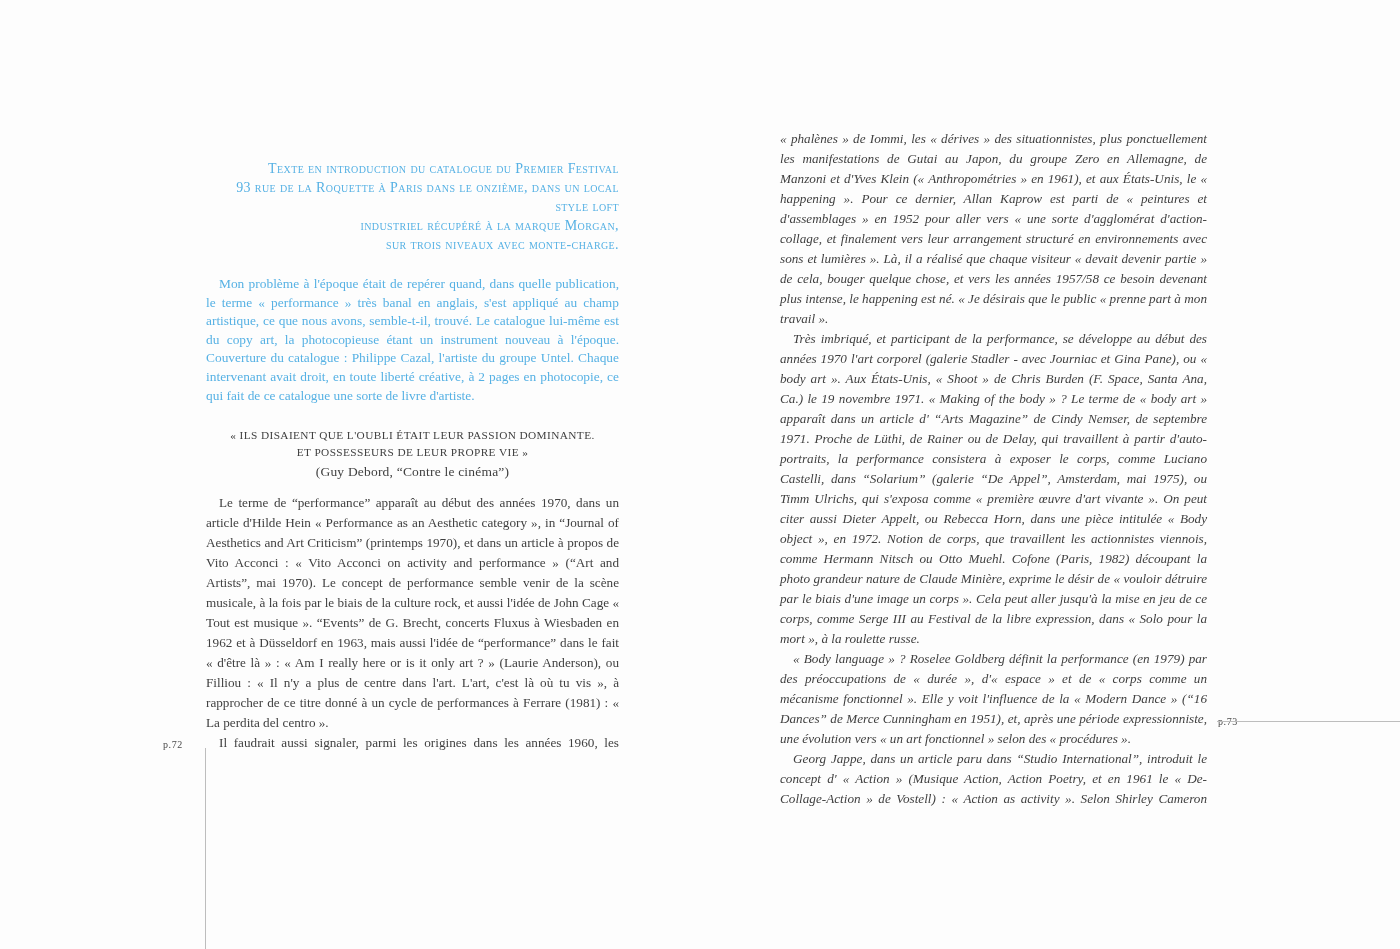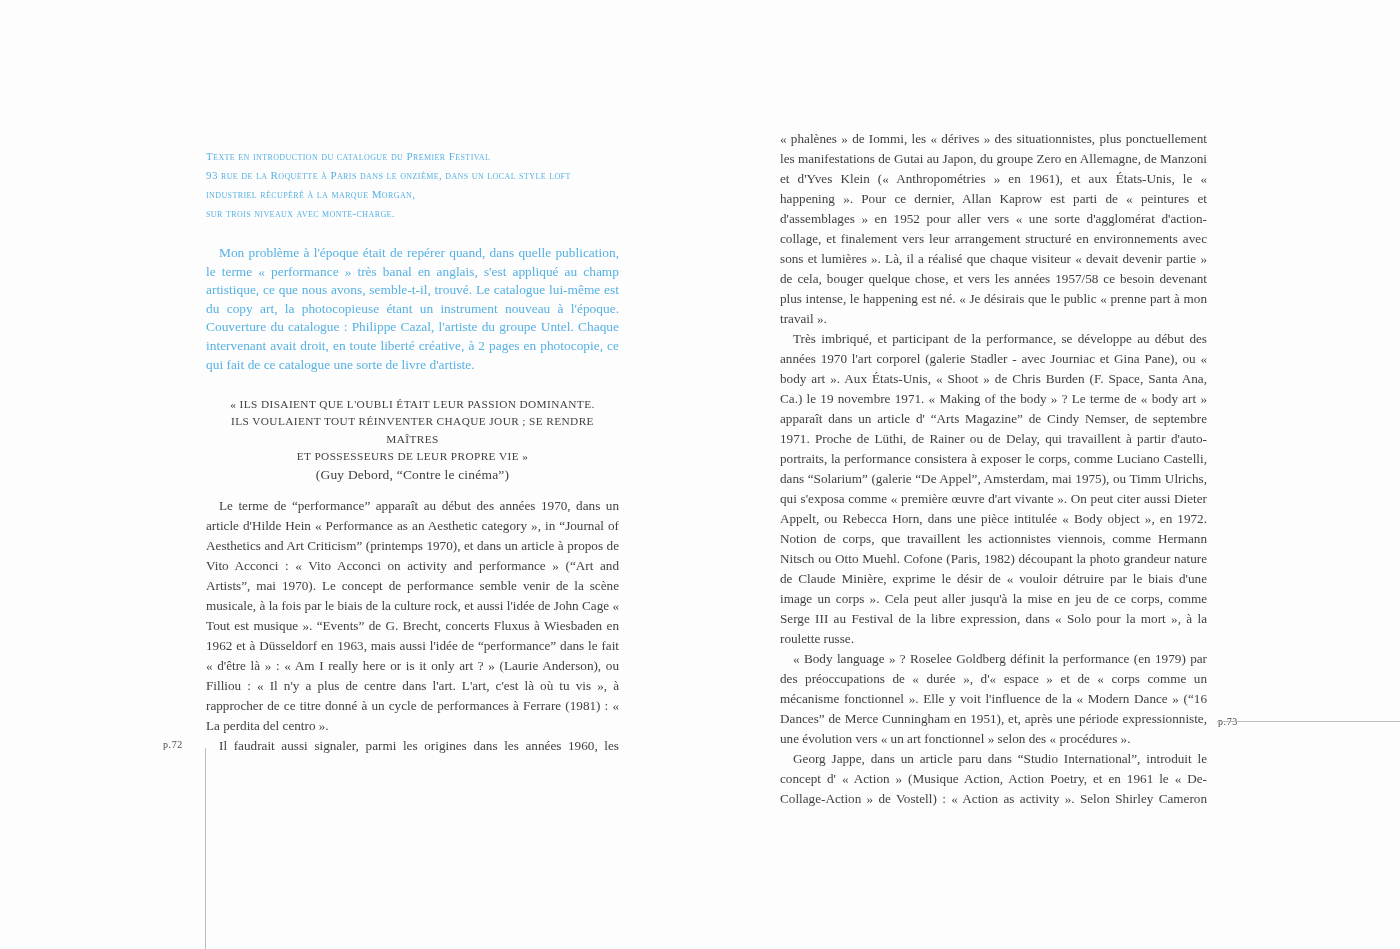--- a/index.html
+++ b/index.html
@@ -32,25 +32,25 @@
     width: 413px;
   }
   .page-title {
     font-size: 14.5px;
     font-weight: bold;
     letter-spacing: 1.5px;
     color: #333333;
     padding-left: 8px;
   }
   .intro-block {
-    margin-top: 11px;
-    text-align: left;
+    margin-top: 23px;
+    text-align: right;
     color: var(--accent-color);
     font-variant: small-caps;
-    font-size: 11px;
+    font-size: 14px;
     line-height: 19px;
     letter-spacing: 0.4px;
   }
   .lead-paragraph {
     margin-top: 21px;
     color: var(--accent-color);
     text-align: justify;
     font-size: 13.4px;
     line-height: 18.6px;
     text-indent: 13px;
@@ -80,21 +80,21 @@
   .body-block p { text-indent: 13px; }
   .cont { text-align-last: justify; }
 
   
   .right-col {
     position: absolute;
     left: 780px;
     top: 129px;
     width: 427px;
   }
-  .right-col p { text-indent: 13px; }
+  .right-col p { text-indent: 13px; font-style: italic; }
   .right-col p.no-indent { text-indent: 0; }
 
   
   .folio {
     position: absolute;
     font-size: 10px;
     letter-spacing: 0.6px;
     color: var(--folio-color);
   }
   .folio-left  { left: 163px;  top: 739px; }
@@ -127,21 +127,20 @@
       <div>Texte en introduction du catalogue du Premier Festival</div>
       <div>93 rue de la Roquette à Paris dans le onzième, dans un local style loft</div>
       <div>industriel récupéré à la marque Morgan,</div>
       <div>sur trois niveaux avec monte-charge.</div>
     </div>
 
     <div class="lead-paragraph">Mon problème à l'époque était de repérer quand, dans quelle publication, le terme « performance » très banal en anglais, s'est appliqué au champ artistique, ce que nous avons, semble-t-il, trouvé. Le catalogue lui-même est du copy art, la photocopieuse étant un instrument nouveau à l'époque. Couverture du catalogue : Philippe Cazal, l'artiste du groupe Untel. Chaque intervenant avait droit, en toute liberté créative, à 2 pages en photocopie, ce qui fait de ce catalogue une sorte de livre d'artiste.</div>
 
     <div class="quote-block">
       <div>« ILS DISAIENT QUE L'OUBLI ÉTAIT LEUR PASSION DOMINANTE.</div>
-      <div>ILS VOULAIENT TOUT RÉINVENTER CHAQUE JOUR ; SE RENDRE MAÎTRES</div>
       <div>ET POSSESSEURS DE LEUR PROPRE VIE »</div>
       <div class="quote-attribution">(Guy Debord, “Contre le cinéma”)</div>
     </div>
 
     <div class="body-block">
       <p>Le terme de “performance” apparaît au début des années 1970, dans un article d'Hilde Hein « Performance as an Aesthetic category », in “Journal of Aesthetics and Art Criticism” (printemps 1970), et dans un article à propos de Vito Acconci : « Vito Acconci on activity and performance » (“Art and Artists”, mai 1970). Le concept de performance semble venir de la scène musicale, à la fois par le biais de la culture rock, et aussi l'idée de John Cage « Tout est musique ». “Events” de G. Brecht, concerts Fluxus à Wiesbaden en 1962 et à Düsseldorf en 1963, mais aussi l'idée de “performance” dans le fait « d'être là » : « Am I really here or is it only art ? » (Laurie Anderson), ou Filliou : « Il n'y a plus de centre dans l'art. L'art, c'est là où tu vis », à rapprocher de ce titre donné à un cycle de performances à Ferrare (1981) : « La perdita del centro ».</p>
       <p class="cont">Il faudrait aussi signaler, parmi les origines dans les années 1960, les</p>
     </div>
   </div>
 

